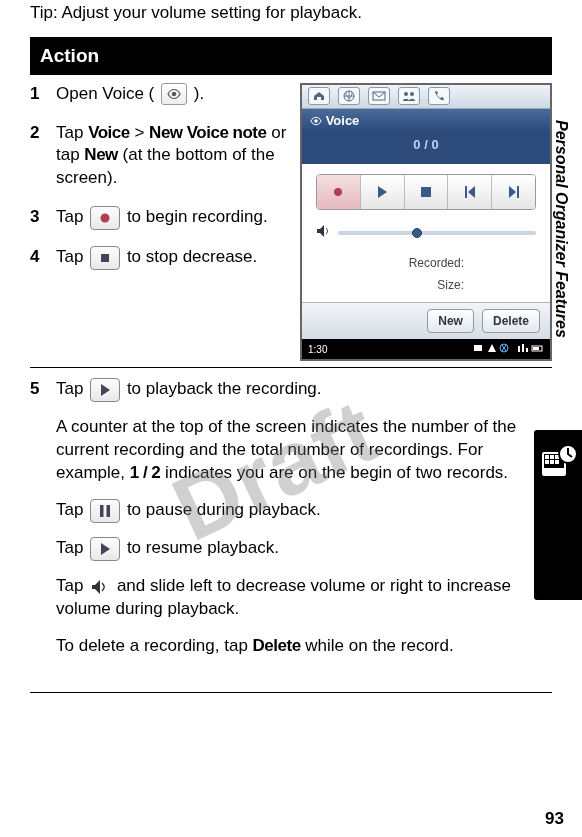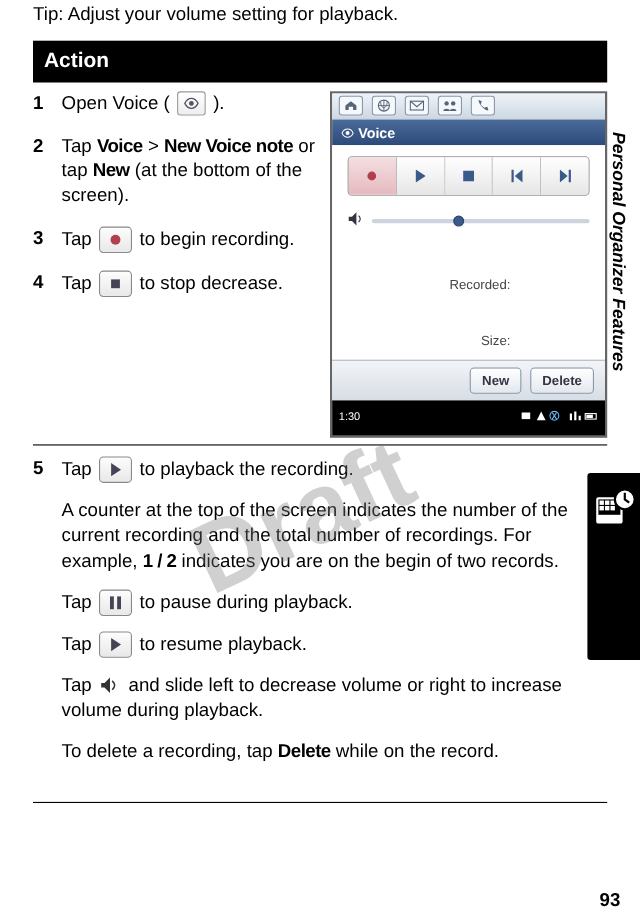--- a/index.html
+++ b/index.html
@@ -132,38 +132,38 @@
   }
   .vol-track {
     flex:1; height:4px; background:#ccd4de; border-radius:2px; position:relative;
   }
   .vol-knob {
     position:absolute; left:40%; top:50%; transform:translate(-50%,-50%);
     width:10px;height:10px;border-radius:50%;
     background:#3a5a8a; border:1px solid #274166;
   }
   .meta-row { display:flex; justify-content:center; gap:4px; padding:3px 0; font-size:12px; color:#444; }
-  .meta-row .lbl { width:80px; text-align:right;margin-top:28px; }
+  .meta-row .lbl { width:80px; text-align:right; }
   .phone-bottombar {
     display:flex; gap:8px; justify-content:flex-end;
     padding:6px 10px;
     background:linear-gradient(#f2f4f7,#d7dde5);
     border-top:1px solid #aab6c4;
   }
   .pbtn {
     border:1px solid #889aac;
     background:linear-gradient(#fff,#e3e8ee);
     border-radius:4px;
     padding:3px 10px;
     font-size:12px;
     color:#334;
     font-weight:bold;
   }
   .phone-status {
-    height:32px;
+    height:20px;
     background:#000;
     color:#fff;
     font-size:10px;
     display:flex;align-items:center;justify-content:space-between;
     padding:0 6px;
   }
 
   .lower-steps { margin-top:6px; }
   .lower-steps .para { margin-bottom:14px; }
   hr.sep { border:none; border-top:1px solid #000; margin:6px 0 10px 0; }
@@ -315,20 +315,21 @@
             </svg>
           </div>
       </div>
       <div class="phone-title">
         <svg width="12" height="10" style="vertical-align:middle">
             <path d="M1 5c2-5 8-5 10 0-2 5-8 5-10 0z" fill="none" stroke="#fff"></path>
             <circle cx="6" cy="5" r="1.8" fill="#fff"></circle>
           </svg>
         <span>Voice</span>
       </div>
+      <div class="phone-counter">0 / 0</div>
       <div class="phone-canvas">
         <div class="transport">
           <div class="tbtn rec">
               <svg width="12" height="12">
                 <circle cx="6" cy="6" r="4" fill="#b04050"></circle>
               </svg>
             </div>
           <div class="tbtn">
               <svg width="10" height="12">
                 <path d="M1 0v12l9-6z" fill="#3a5a8a"></path>

